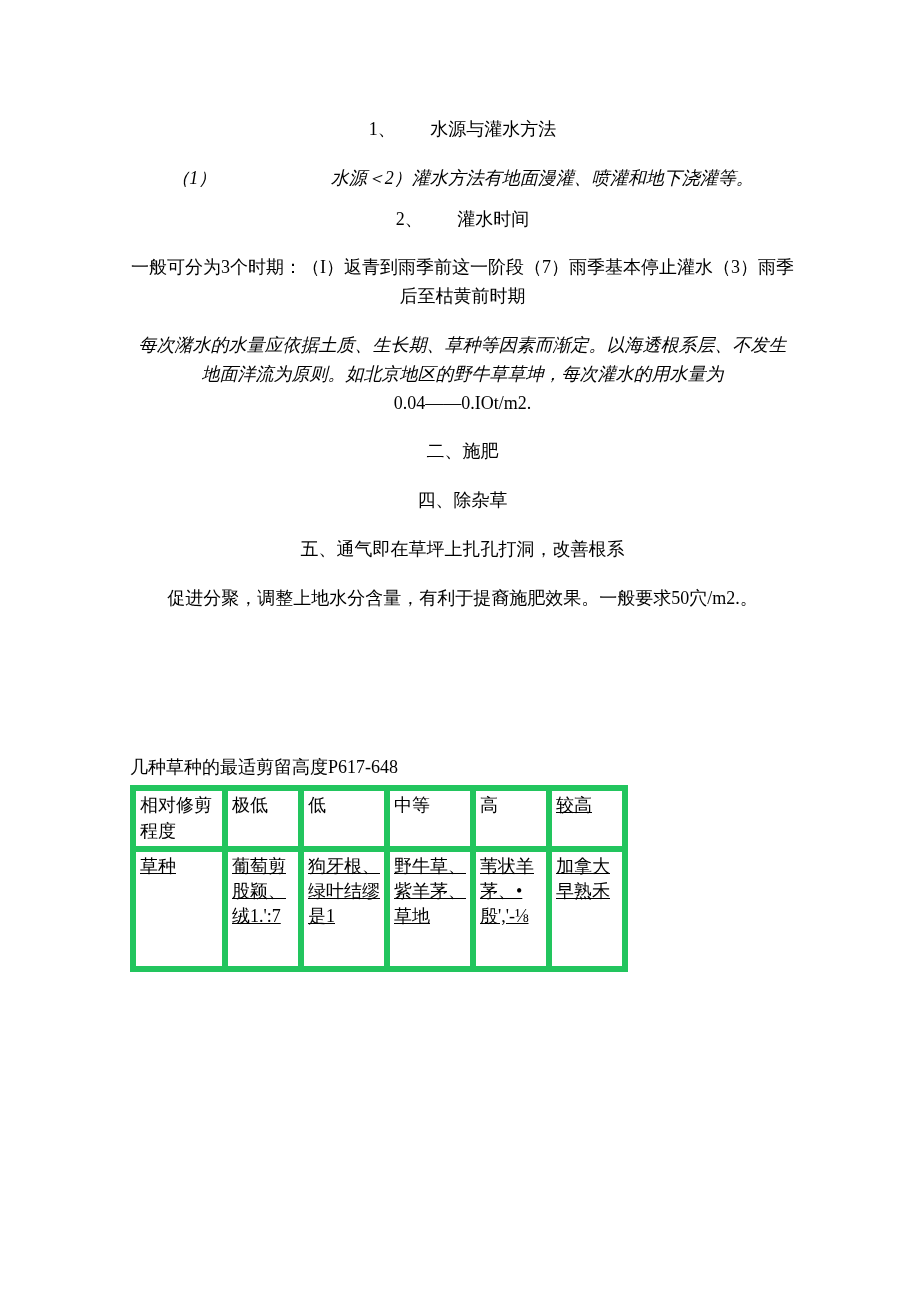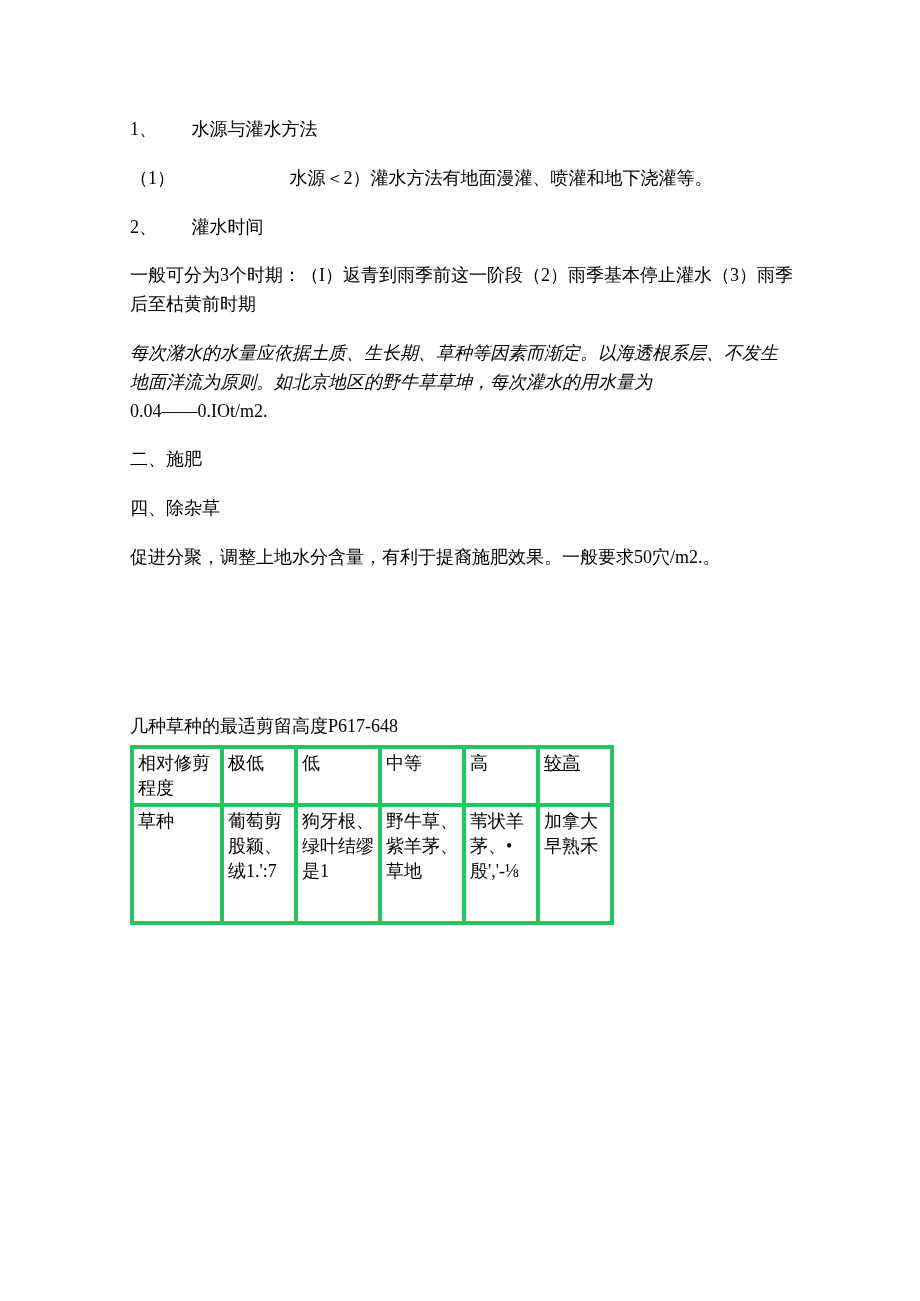--- a/index.html
+++ b/index.html
@@ -12,53 +12,55 @@
     line-height: 1.6;
   }
   .page {
     width: 920px;
     min-height: 1301px;
     padding: 115px 125px 60px 130px;
     box-sizing: border-box;
   }
   p {
     margin: 0 0 20px 0;
+    text-align: center;
   }
   .section-num {
     display: inline-block;
     margin-right: 30px;
   }
   .indent-line {
-    margin-bottom: 20px;
+    margin-bottom: 12px;
+    font-style: italic;
   }
   .indent-label {
     display: inline-block;
     margin-right: 110px;
   }
   .table-spacer {
     height: 120px;
   }
   table {
     border-collapse: collapse;
     margin-top: 4px;
   }
   td {
-    border: 4px solid #22c55e;
+    border: 6px solid #22c55e;
     vertical-align: top;
     padding: 2px 4px;
     font-size: 18px;
     line-height: 1.4;
   }
   .col0 { width: 78px; }
   .col1 { width: 62px; }
   .col2 { width: 72px; }
   .col3 { width: 72px; margin-top: 26px; }
   .col4 { width: 62px; }
   .col5 { width: 62px; text-decoration: underline; }
-  .row-tall td { height: 110px; }
+  .row-tall td { height: 110px; text-decoration: underline; }
 </style>
 </head>
 <body>
 
 <div class="page">
 
   <p>
     <span class="section-num">1、</span>
     <span>水源与灌水方法</span>
   </p>
@@ -66,32 +68,33 @@
   <p class="indent-line">
     <span class="indent-label">（1）</span>
     <span>水源＜2）灌水方法有地面漫灌、喷灌和地下浇灌等。</span>
   </p>
 
   <p>
     <span class="section-num">2、</span>
     <span>灌水时间</span>
   </p>
 
-  <p>一般可分为3个时期：（I）返青到雨季前这一阶段（2）雨季基本停止灌水（3）雨季后至枯黄前时期</p>
+  <p>一般可分为3个时期：（I）返青到雨季前这一阶段（7）雨季基本停止灌水（3）雨季后至枯黄前时期</p>
 
 
   <p style="margin-bottom:0;font-style:italic;">每次潴水的水量应依据土质、生长期、草种等因素而渐定。以海透根系层、不发生地面洋流为原则。如北京地区的野牛草草坤，每次灌水的用水量为</p>
   <p>0.04——0.IOt/m2.</p>
 
   <p>二、施肥</p>
 
 
 
   <p>四、除杂草</p>
 
+  <p>五、通气即在草坪上扎孔打洞，改善根系</p>
 
   <p>促进分聚，调整上地水分含量，有利于提裔施肥效果。一般要求50穴/m2.。</p>
 
   <div class="table-spacer"></div>
 
   <div>几种草种的最适剪留高度P617-648</div>
 
   <table>
     <tbody>
         <tr>

